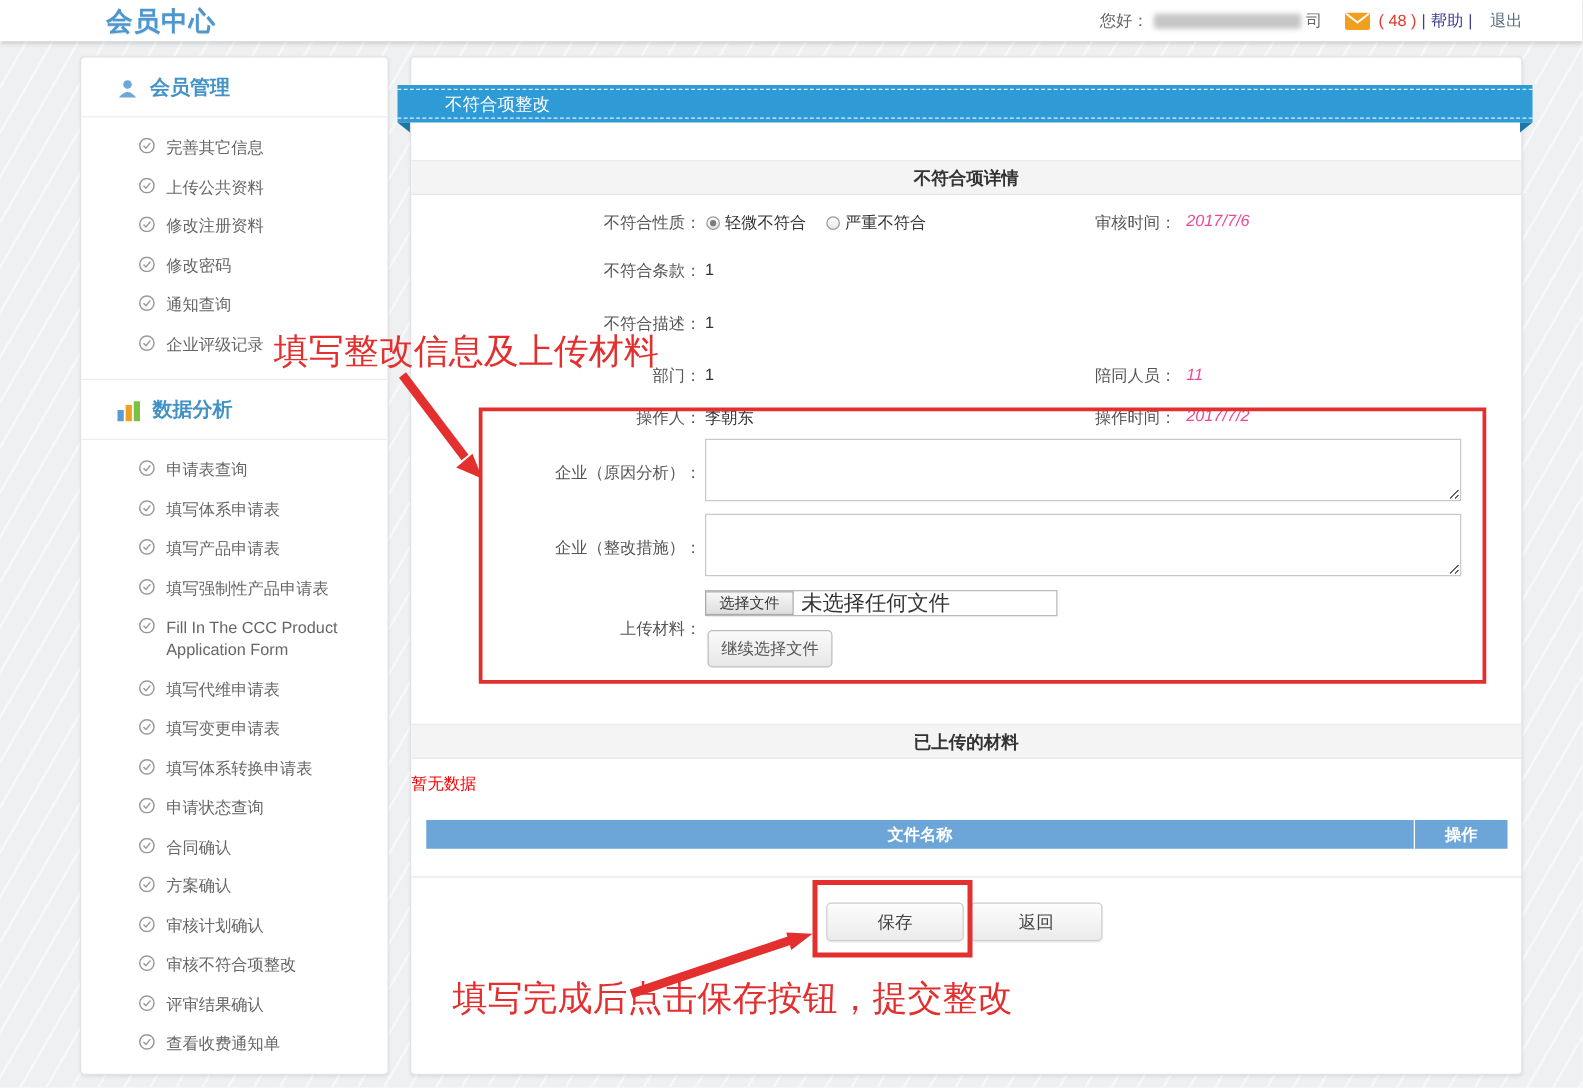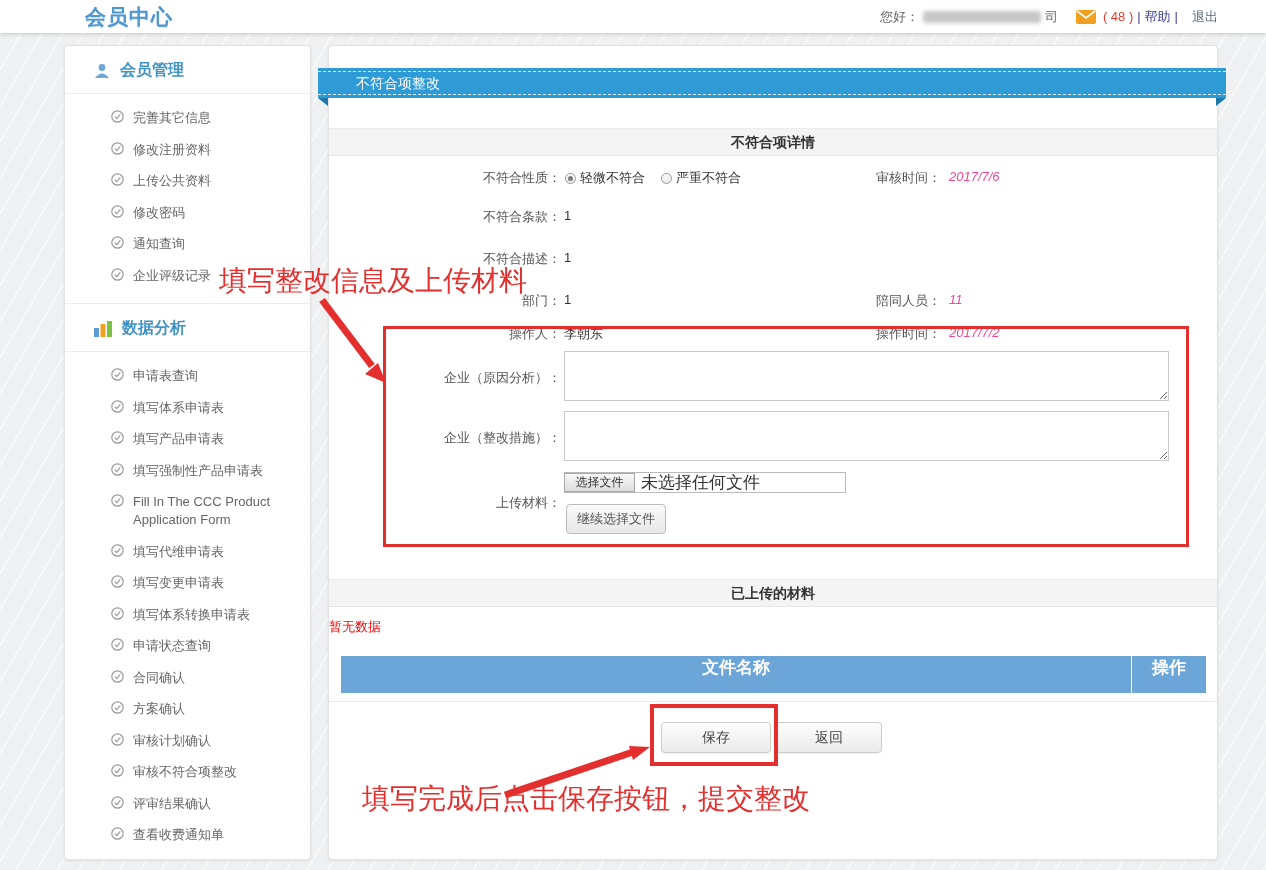--- a/index.html
+++ b/index.html
@@ -99,22 +99,22 @@
     font-family:inherit;
   }
   .no-file { font-size:17px; color:#333; padding-left:6px; }
   .cont-btn {
     position:absolute; left:237px; top:458px; width:100px; height:30px;
     border:1px solid #bbb; border-radius:4px; background:linear-gradient(#fafafa,#e7e7e7);
     font-size:13px; color:#555; cursor:pointer; font-family:inherit;
   }
   .empty-data { position:absolute; left:0; width:888px; text-align:left; color:#f00; font-size:13px; }
   .tbl-head {
-    position:absolute; left:12px; top:610px; width:865px; height:37px;
-    background:#6ca6d9; display:flex; color:#fff; font-size:17px; font-weight:bold;
+    position:absolute; left:12px; top:610px; width:865px; height:23px;
+    background:#6ca6d9; display:flex; color:#fff; font-size:13px; font-weight:bold;
   }
   .tbl-col-file { flex:1; text-align:center; line-height:23px; border-right:1px solid #fff; }
   .tbl-col-act  { flex:0 0 74px; text-align:center; line-height:23px; }
   .btn-divider { position:absolute; left:0; top:655px; width:888px; border-top:1px solid #e8e8e8; }
   .gbtn {
     position:absolute; top:676px; height:31px; border:1px solid #ccc; border-radius:4px;
     background:linear-gradient(#fdfdfd,#ebebeb); box-shadow:0 1px 1px rgba(0,0,0,.06);
     font-size:14px; color:#444; cursor:pointer; font-family:inherit;
   }
   .save { left:332px; width:110px; }
@@ -170,29 +170,29 @@
             <path d="M3.8 6.6 L5.8 8.6 L9.3 4.3" fill="none" stroke="#9a9a9a" stroke-width="1.2"></path>
           </svg>
           <span>完善其它信息</span>
         </li>
 
         <li class="side-item">
           <svg class="ok-ico" width="13" height="13" viewBox="0 0 13 13">
             <circle cx="6.5" cy="6.5" r="5.7" fill="none" stroke="#9a9a9a" stroke-width="1.2"></circle>
             <path d="M3.8 6.6 L5.8 8.6 L9.3 4.3" fill="none" stroke="#9a9a9a" stroke-width="1.2"></path>
           </svg>
+          <span>上传公共资料</span>
+        </li>
+
+        <li class="side-item">
+          <svg class="ok-ico" width="13" height="13" viewBox="0 0 13 13">
+            <circle cx="6.5" cy="6.5" r="5.7" fill="none" stroke="#9a9a9a" stroke-width="1.2"></circle>
+            <path d="M3.8 6.6 L5.8 8.6 L9.3 4.3" fill="none" stroke="#9a9a9a" stroke-width="1.2"></path>
+          </svg>
           <span>修改注册资料</span>
-        </li>
-
-        <li class="side-item">
-          <svg class="ok-ico" width="13" height="13" viewBox="0 0 13 13">
-            <circle cx="6.5" cy="6.5" r="5.7" fill="none" stroke="#9a9a9a" stroke-width="1.2"></circle>
-            <path d="M3.8 6.6 L5.8 8.6 L9.3 4.3" fill="none" stroke="#9a9a9a" stroke-width="1.2"></path>
-          </svg>
-          <span>上传公共资料</span>
         </li>
 
         <li class="side-item">
           <svg class="ok-ico" width="13" height="13" viewBox="0 0 13 13">
             <circle cx="6.5" cy="6.5" r="5.7" fill="none" stroke="#9a9a9a" stroke-width="1.2"></circle>
             <path d="M3.8 6.6 L5.8 8.6 L9.3 4.3" fill="none" stroke="#9a9a9a" stroke-width="1.2"></path>
           </svg>
           <span>修改密码</span>
         </li>
 

